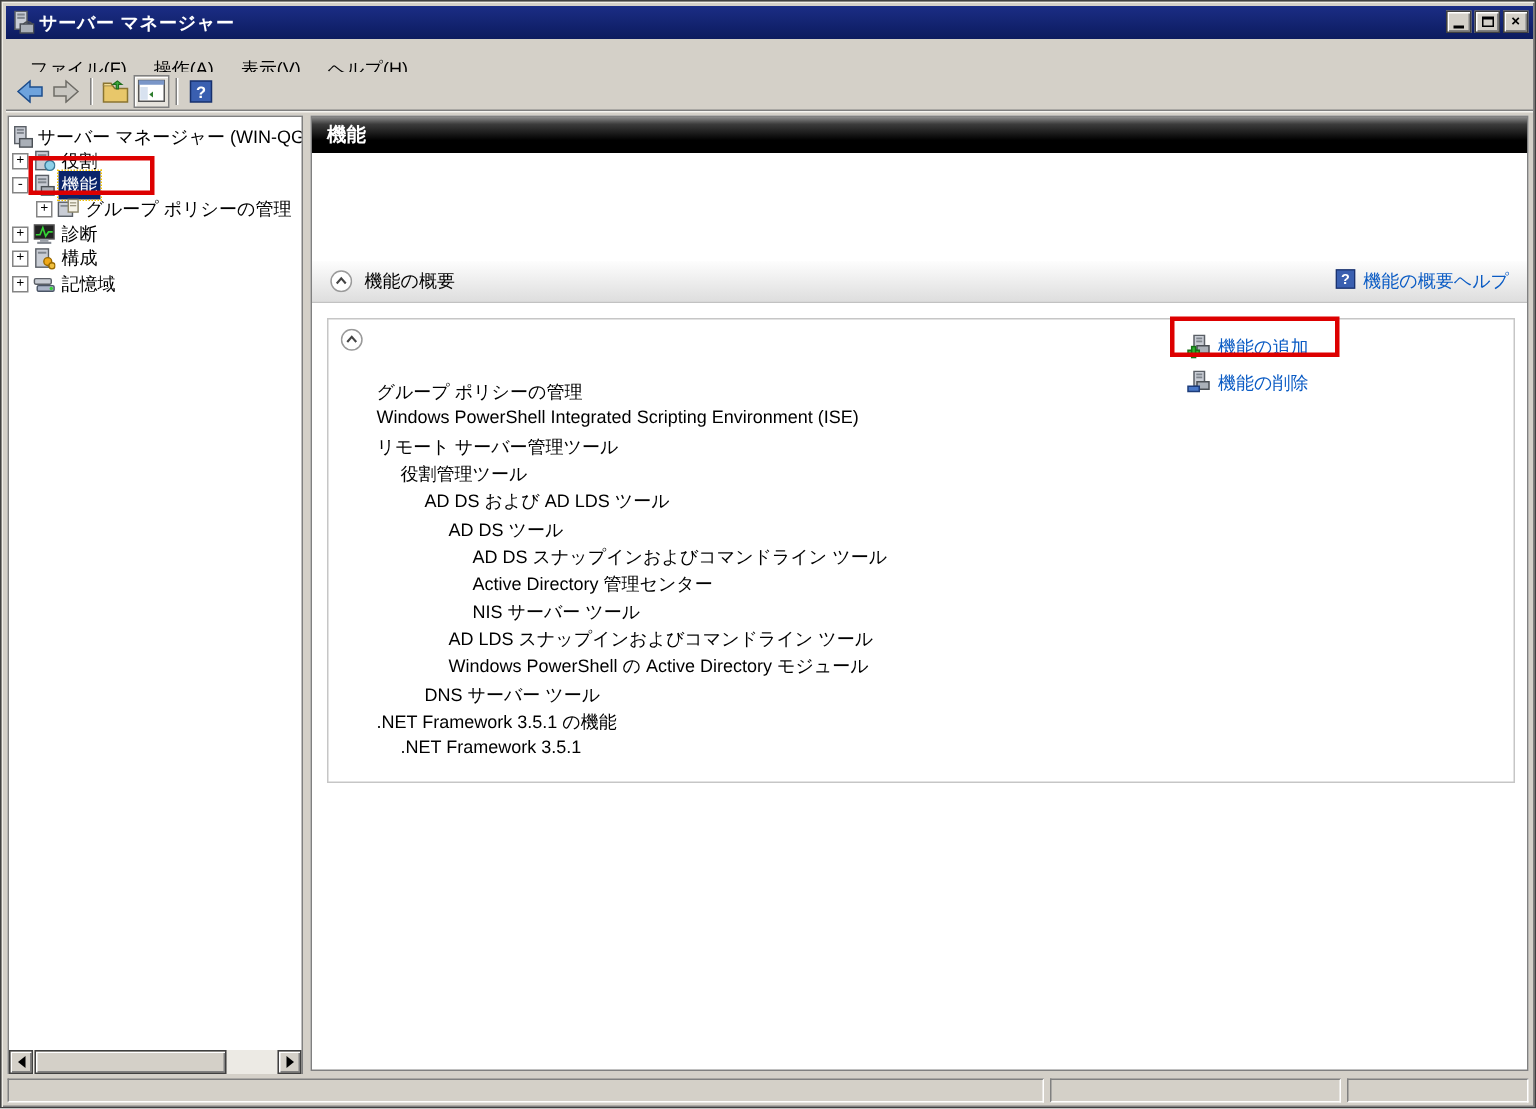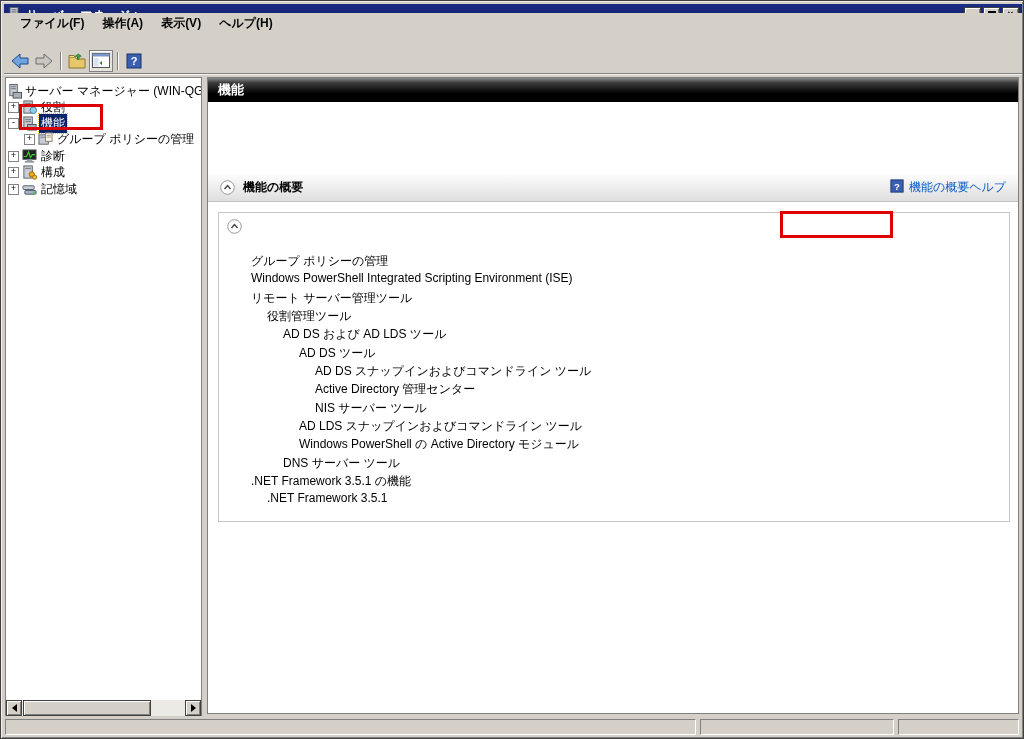--- a/index.html
+++ b/index.html
@@ -14,22 +14,22 @@
   .titlebar .ticon { width:16px; height:16px; margin:0 3px 0 3px; }
   .titlebar .ttext { color:#fff; font-weight:bold; font-size:12px; letter-spacing:.5px; }
   .winbtns { position:absolute; right:3px; top:3px; display:flex; gap:2px; }
   .wbtn { width:17px; height:15px; background:#D4D0C8; border:1px solid #404040;
           box-shadow: inset 1px 1px 0 #fff, inset -1px -1px 0 #808080;
           display:flex; align-items:center; justify-content:center; font-size:10px; line-height:10px; font-weight:bold; }
   .wbtn .minglyph { width:7px; height:3px; border-bottom:2px solid #000; margin-top:5px; }
   .wbtn .maxglyph { width:8px; height:7px; border:1px solid #000; border-top:2px solid #000; }
 
   
-  .menubar { position:absolute; left:3px; top:12px; width:1018px; height:21px; background:#D4D0C8;
-             display:flex; align-items:flex-end; padding-left:7px;font-weight:bold; }
+  .menubar { position:absolute; left:3px; top:35px; width:1018px; height:21px; background:#D4D0C8;
+             display:flex; align-items:flex-end; padding-left:7px; }
   .menu-item { padding:2px 9px; }
   .toolbar { position:absolute; left:3px; top:47px; width:1018px; height:26px; background:#D4D0C8;
              display:flex; align-items:center; border-bottom:1px solid #808080; box-shadow:0 1px 0 #f5f4f0; }
   .tbtn { width:24px; height:22px; display:flex; align-items:center; justify-content:center; }
   .tbtn.pressed { border:1px solid #808080; box-shadow:inset 1px 1px 0 #fff; background:#e6e3dc; }
   .tsep { width:1px; height:18px; background:#808080; margin:0 4px; box-shadow:1px 0 0 #fff; }
 
   
   .tree-panel { position:absolute; left:4px; top:76px; width:197px; height:639px; background:#fff;
                 border:1px solid #808080; overflow:hidden; }
@@ -56,21 +56,21 @@
                  background:linear-gradient(to bottom,#8a8a8a 0%,#3c3c3c 20%,#000 65%);
                  color:#fff; font-weight:bold; font-size:13px; line-height:24px; padding-left:10px; }
   .desc-band { position:absolute; left:0; top:25px; width:100%; height:70px;
                background:linear-gradient(to bottom,#fbfbfb,#e9e9e9); border-bottom:1px solid #cfcfcf; }
   .desc-band .bigicon { position:absolute; left:10px; top:8px; }
   .desc-band .dtext { position:absolute; left:62px; top:16px; }
 
   .section-header { position:absolute; left:0; top:96px; width:100%; height:28px;
                     background:linear-gradient(to bottom,#fdfdfd,#dedede); border-bottom:1px solid #c2c2c2;
                     display:flex; align-items:center; padding:0 12px; }
-  .section-header .shtitle { font-weight:bold; margin-left:8px; }
+  .section-header .shtitle { font-weight:normal; margin-left:8px; }
   .section-header .spacer { flex:1; }
   .chev { width:15px; height:15px; }
   .bluelink { color:#0a5bc4; cursor:pointer; }
   .helpicon { width:14px; height:14px; margin-right:5px; vertical-align:-2px; }
 
   .inner-panel { position:absolute; left:10px; top:134px; width:792px; height:310px;
                  background:#fff; border:1px solid #c6c6c6; }
   .inner-header { position:absolute; left:8px; top:6px; display:flex; align-items:center; }
   .inner-header .ihtext { margin-left:8px; }
   .actions { position:absolute; left:572px; top:8px; }
@@ -271,20 +271,43 @@
     </div>
 
     <div class="inner-panel">
       <div class="inner-header">
         <svg class="chev" viewBox="0 0 15 15">
           <circle cx="7.5" cy="7.5" r="6.8" fill="#fff" stroke="#9a9a9a"></circle>
           <polyline points="4.5,9 7.5,5.5 10.5,9" fill="none" stroke="#444" stroke-width="1.4"></polyline>
         </svg>
       </div>
 
+      <div class="actions">
+        <div class="action">
+          <svg width="16" height="16" viewBox="0 0 16 16">
+            <rect x="5" y="0.5" width="7" height="10" fill="#c9cdd5" stroke="#5a5f66"></rect>
+            <rect x="6.5" y="2" width="4" height="1.2" fill="#7f858d"></rect>
+            <rect x="6.5" y="4" width="4" height="1.2" fill="#7f858d"></rect>
+            <rect x="7" y="7.5" width="8" height="5" fill="#aab0b8" stroke="#4a4f55"></rect>
+            <rect x="1" y="10.5" width="7.5" height="2.6" fill="#2fb52f" stroke="#157015"></rect>
+            <rect x="3.45" y="8.05" width="2.6" height="7.5" fill="#2fb52f" stroke="#157015"></rect>
+          </svg>
+          <span class="bluelink">機能の追加</span>
+        </div>
+        <div class="action">
+          <svg width="16" height="16" viewBox="0 0 16 16">
+            <rect x="5" y="0.5" width="7" height="10" fill="#c9cdd5" stroke="#5a5f66"></rect>
+            <rect x="6.5" y="2" width="4" height="1.2" fill="#7f858d"></rect>
+            <rect x="6.5" y="4" width="4" height="1.2" fill="#7f858d"></rect>
+            <rect x="7" y="7.5" width="8" height="5" fill="#aab0b8" stroke="#4a4f55"></rect>
+            <rect x="1" y="10.5" width="7.5" height="3.5" fill="#4a78c8" stroke="#1d3c7a"></rect>
+          </svg>
+          <span class="bluelink">機能の削除</span>
+        </div>
+      </div>
 
       <div class="feat lvl0" style="top:40px">グループ ポリシーの管理</div>
       <div class="feat lvl0" style="top:58px">Windows PowerShell Integrated Scripting Environment (ISE)</div>
       <div class="feat lvl0" style="top:77px">リモート サーバー管理ツール</div>
       <div class="feat lvl1" style="top:95px">役割管理ツール</div>
       <div class="feat lvl2" style="top:113px">AD DS および AD LDS ツール</div>
       <div class="feat lvl3" style="top:132px">AD DS ツール</div>
       <div class="feat lvl4" style="top:150px">AD DS スナップインおよびコマンドライン ツール</div>
       <div class="feat lvl4" style="top:168px">Active Directory 管理センター</div>
       <div class="feat lvl4" style="top:187px">NIS サーバー ツール</div>

